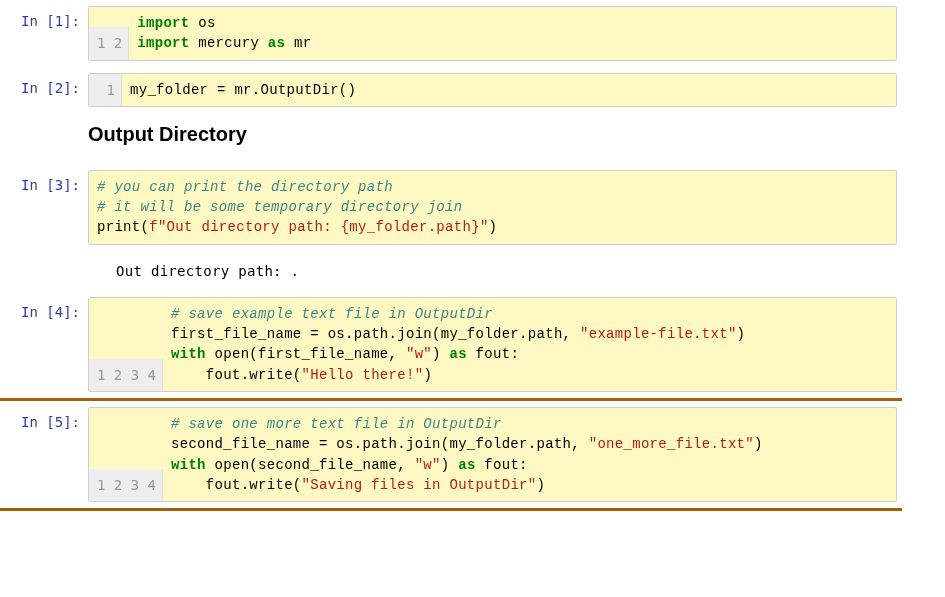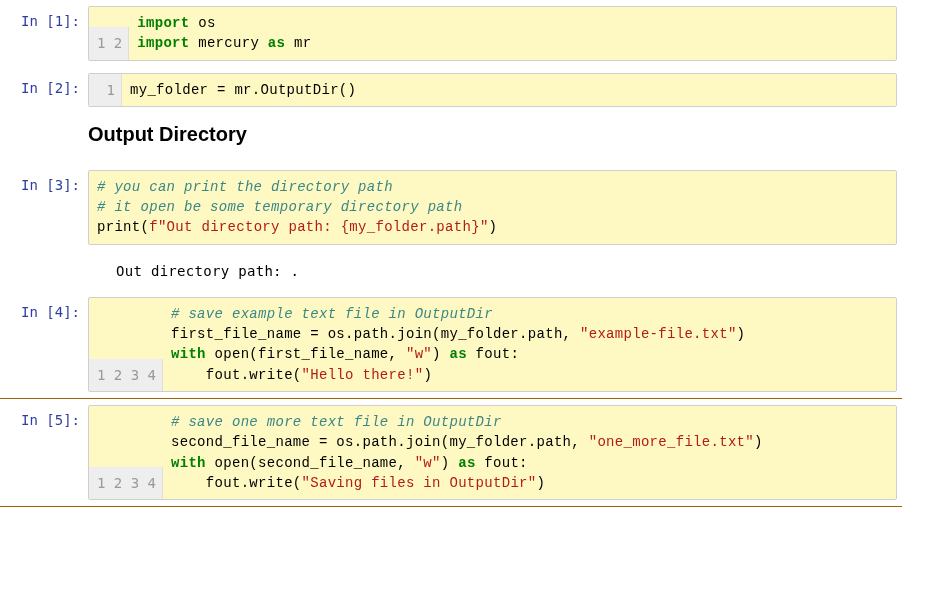--- a/index.html
+++ b/index.html
@@ -13,21 +13,21 @@
   .nb {
     width: 902px;
     box-sizing: border-box;
   }
   .cell {
     display: flex;
     align-items: flex-start;
     padding: 6px 0;
   }
   .cell.bordered-after {
-    border-bottom: 1px solid #a16207;
+    border-bottom: 3px solid #a16207;
   }
   .prompt {
     width: 88px;
     flex: 0 0 88px;
     text-align: right;
     padding: 7px 8px 0 0;
     color: #303F9F;
     font-family: "DejaVu Sans Mono", Menlo, Consolas, monospace;
     font-size: 14px;
     box-sizing: border-box;
@@ -124,21 +124,21 @@
     <div class="rich-area">
       <div class="rich-title">Output Directory</div>
     </div>
   </div>
 
   <div class="cell">
     <div class="prompt">In [3]:</div>
     <div class="input-area">
       <div class="code-box">
         <div class="code"><span class="tk-cm"># you can print the directory path</span>
-<span class="tk-cm"># it open be some temporary directory path</span>
+<span class="tk-cm"># it will be some temporary directory join</span>
 <span class="tk-plain">print(</span><span class="tk-str">f"Out directory path: </span><span class="tk-int">{my_folder.path}</span><span class="tk-str">"</span><span class="tk-plain">)</span></div>
       </div>
     </div>
   </div>
 
   <div class="cell">
     <div class="prompt"></div>
     <div class="output-area">
       <div class="stdout">Out directory path: .</div>
     </div>

